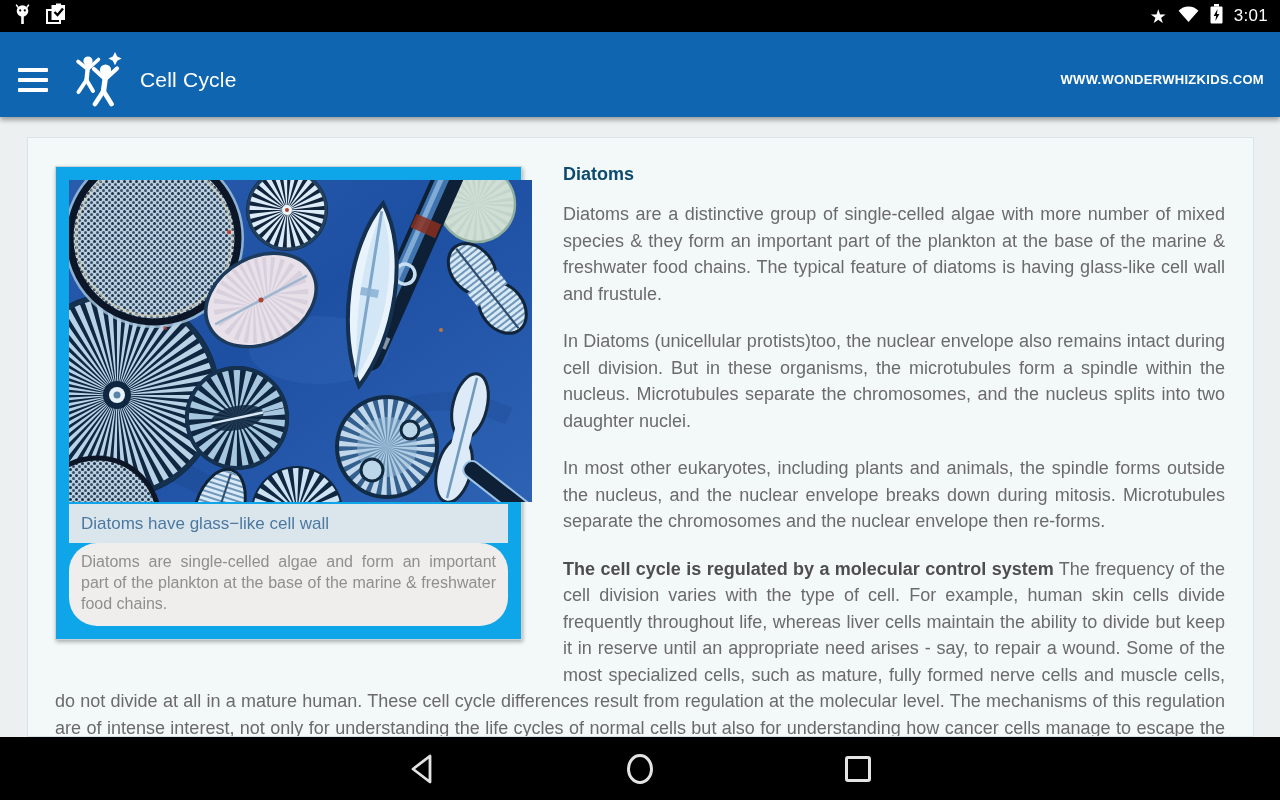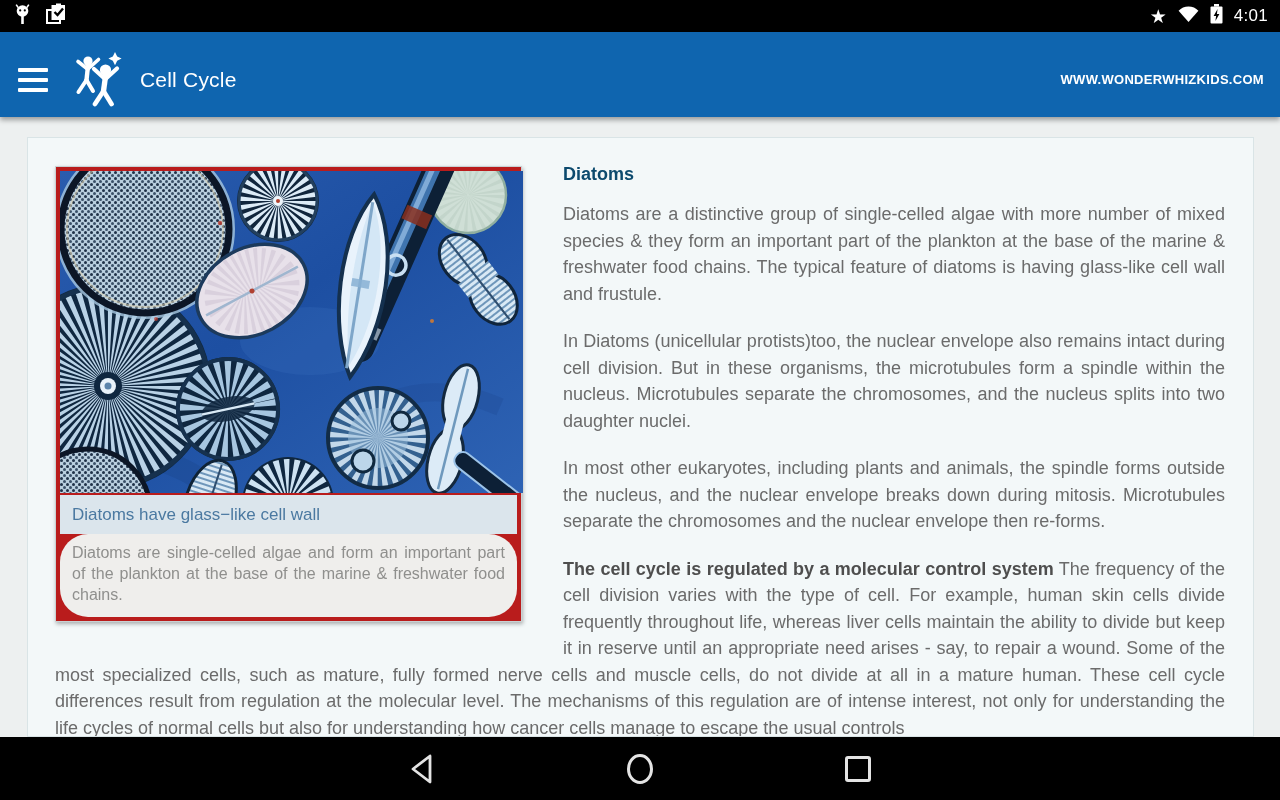--- a/index.html
+++ b/index.html
@@ -24,22 +24,22 @@
   .app-title { color:#fff; font-size:21px; margin-left:10px; letter-spacing:.2px; }
   .app-site { margin-left:auto; color:#fff; font-size:13px; font-weight:700;
     letter-spacing:.3px;text-align:center; }
 
   
   .page { flex:1 1 auto; background:#edf0f0; padding:20px 26px 0 27px; overflow:hidden; }
   .card { background:#f3f8f9; border:1px solid #d9e4e6; height:100%;
     padding:26px 28px 0 27px; overflow:hidden; }
 
   
-  .fig { float:left; width:467px; margin:2px 41px 24px 0; background:#b91c1c;
-    border:1px solid #c9d2d4; padding:4px; box-shadow:1px 2px 4px rgba(0,0,0,.3); }
+  .fig { float:left; width:467px; margin:2px 41px 24px 0; background:#0ea5e9;
+    border:1px solid #c9d2d4; padding:13px; box-shadow:1px 2px 4px rgba(0,0,0,.3); }
   .fig-img { display:block; line-height:0; }
   .fig-caption { background:#dbe5ec; color:#4b79a1; font-size:17px;
     padding:10px 12px 9px; margin-top:2px; }
   .fig-desc { background:#efeeec; color:#8f8f8d; font-size:16px; line-height:21px;
     padding:8px 12px 12px; text-align:justify;border-radius:28px; }
 
   
   .article h2 { color:#0c4a6e; font-size:18px; font-weight:700; margin:0 0 16px; }
   .article p { color:#6b6b6b; font-size:18px; line-height:26.5px; text-align:justify;
     margin:12px 0 21px; }
@@ -83,21 +83,21 @@
           <path d="M10.5 16 L0.6 4.8 C3.2 2 6.6 0.5 10.5 0.5 C14.4 0.5 17.8 2 20.4 4.8 Z" fill="#fff"></path>
         </svg>
       </span>
       <span>
         <svg width="13" height="20" viewBox="0 0 13 20">
           <rect x="4" y="0" width="5" height="2.6" fill="#fff"></rect>
           <rect x="0.5" y="2.6" width="12" height="17" rx="1" fill="#fff"></rect>
           <path d="M7.6 5 L3.6 12 h2.5 L5.4 17 L9.4 10 h-2.5 Z" fill="#000"></path>
         </svg>
       </span>
-      <span class="sb-time">4:01</span>
+      <span class="sb-time">3:01</span>
     </div>
   </div>
 
   <div class="app-bar">
     <div class="hamburger">
       <span></span>
         <span></span>
         <span></span>
     </div>
     <span class="app-logo">

